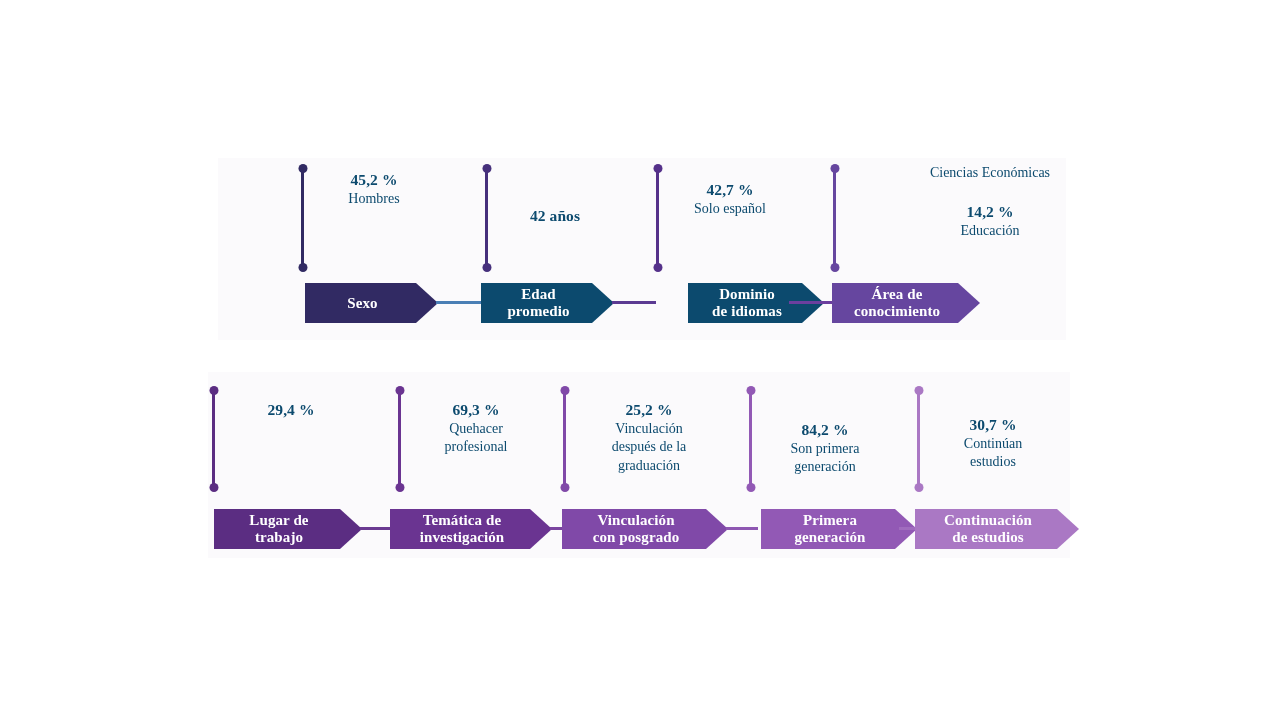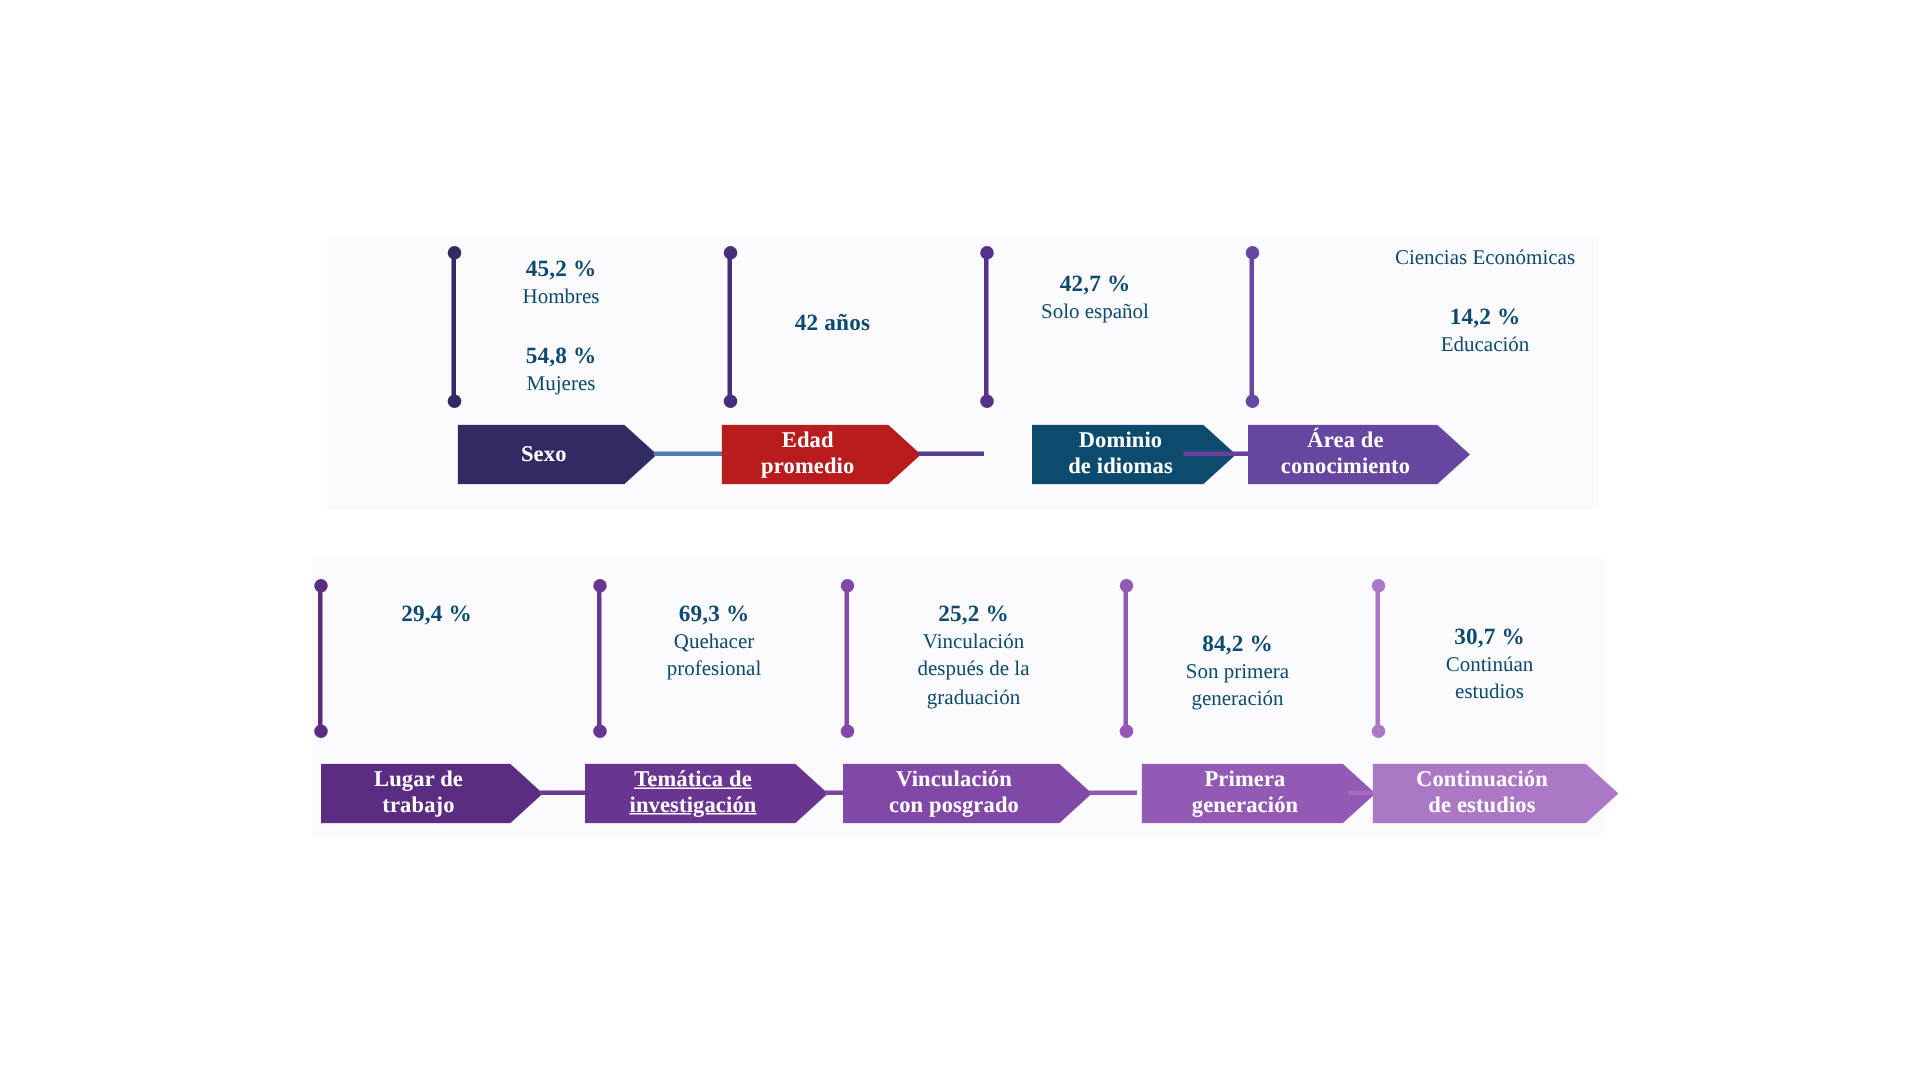--- a/index.html
+++ b/index.html
@@ -108,39 +108,35 @@
 
   <div class="row-panel" id="row-1-panel"></div>
 
   <div class="stage">
     <div class="marker" style="left:301px; top:168px; height:100px; background:#312a63;"></div>
     <div class="callout" style="left:316px; top:170px; width:116px;">
       <div class="group">
         <div class="value">45,2 %</div>
         <div class="label">Hombres</div>
       </div>
-      <div class="group">
-        <div class="value">54,8 %</div>
-        <div class="label">Mujeres</div>
-      </div>
     </div>
     <div class="chevron" style="left:305px; top:283px; width:133px; background:#312a63;">
       <span class="ctext">Sexo</span>
     </div>
   </div>
   <div class="connector" style="left:436px; top:301px; width:46px; background:#4a7fb5;"></div>
 
   <div class="stage">
     <div class="marker" style="left:485px; top:168px; height:100px; background:#46307c;"></div>
     <div class="callout" style="left:498px; top:206px; width:114px;">
       <div class="group">
         <div class="value">42 años</div>
       </div>
     </div>
-    <div class="chevron" style="left:481px; top:283px; width:133px; background:#b91c1c;">
+    <div class="chevron" style="left:481px; top:283px; width:133px; background:#0c4a6e;">
       <span class="ctext">
         <span>Edad</span><br>
         <span>promedio</span>
       </span>
     </div>
   </div>
   <div class="connector" style="left:612px; top:301px; width:44px; background:#5b3a92;"></div>
 
   <div class="stage">
     <div class="marker" style="left:656px; top:168px; height:100px; background:#55318a;"></div>
@@ -200,21 +196,21 @@
     <div class="marker" style="left:398px; top:390px; height:98px; background:#6a3491;"></div>
     <div class="callout" style="left:412px; top:400px; width:128px;">
       <div class="group">
         <div class="value">69,3 %</div>
         <div class="label">
           <span>Quehacer</span><br>
           <span>profesional</span>
         </div>
       </div>
     </div>
-    <div class="chevron" style="left:390px; top:509px; width:162px; background:#6a3491;text-decoration:underline;">
+    <div class="chevron" style="left:390px; top:509px; width:162px; background:#6a3491;">
       <span class="ctext">
         <span>Temática de</span><br>
         <span>investigación</span>
       </span>
     </div>
   </div>
   <div class="connector" style="left:550px; top:527px; width:32px; background:#7b45a0;"></div>
 
   <div class="stage">
     <div class="marker" style="left:563px; top:390px; height:98px; background:#8049a8;"></div>

